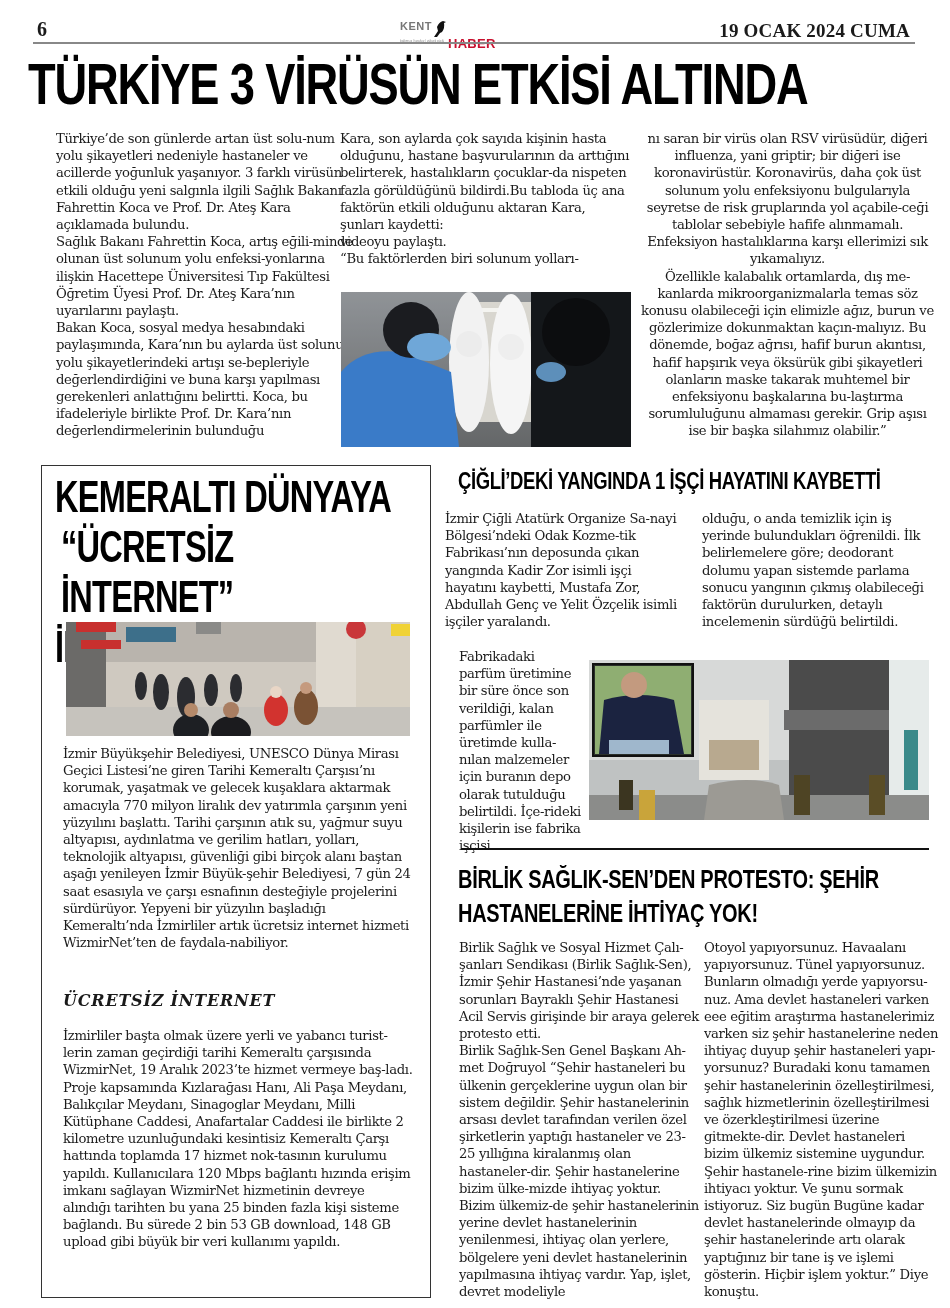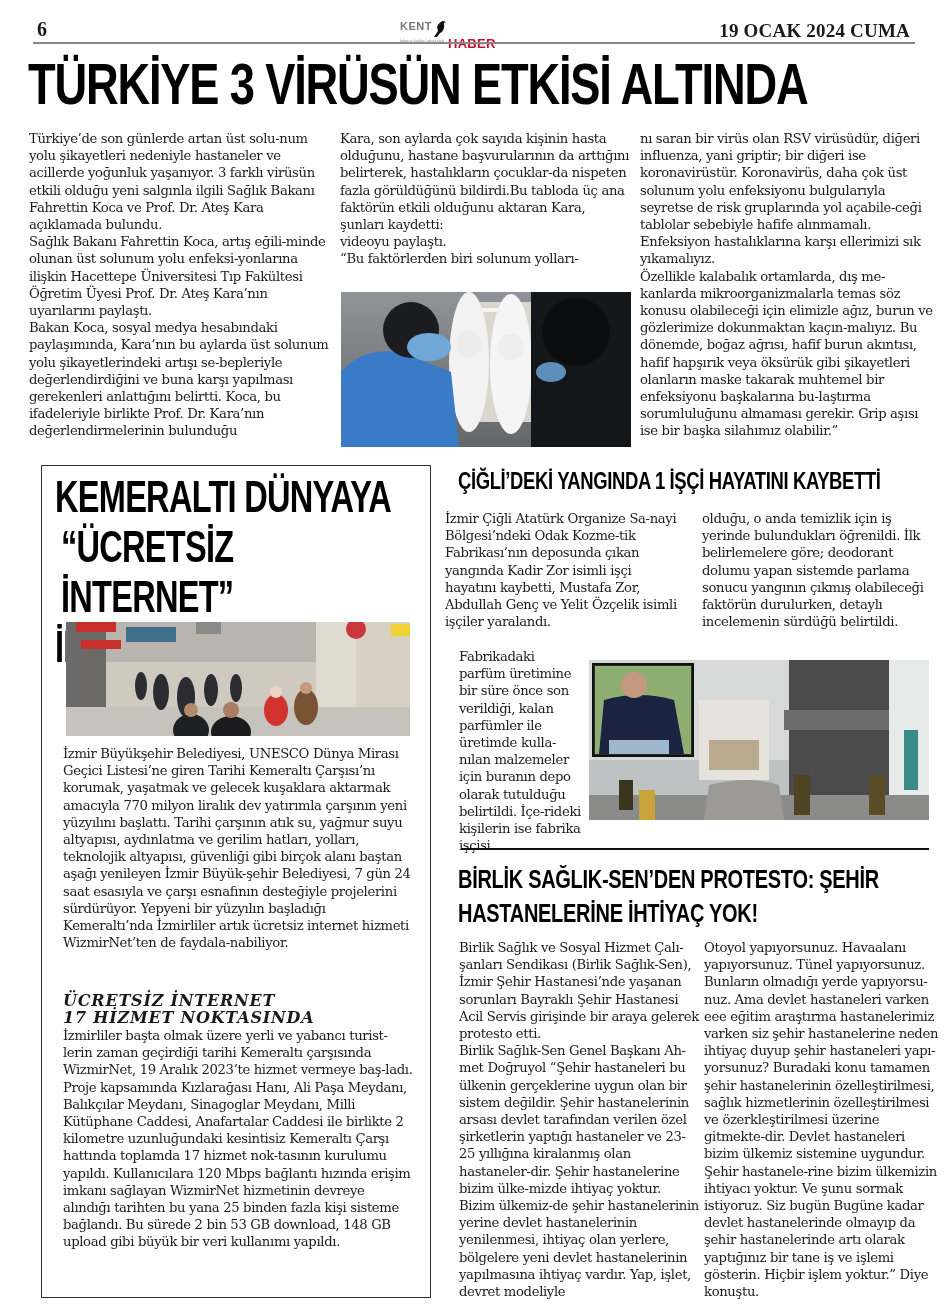--- a/index.html
+++ b/index.html
@@ -16,23 +16,23 @@
   .logo .bird { width: 14px; height: 18px; margin: 0 1px; }
   .logo .haber { font-family: "Liberation Sans", sans-serif; font-weight: bold; font-size: 13px; color: #c8102e; letter-spacing: 0.3px; margin-top: 16px; }
   .logo .sub { position: absolute; left: 0; top: 19px; font-family: "Liberation Sans", sans-serif; font-size: 3px; color: #888; white-space: nowrap; }
   .top-rule { left: 33px; top: 42px; width: 882px; height: 2px; background: #888; }
 
   .headline-main { left: 28px; top: 46px; width: 898px; font-family: "Liberation Sans", sans-serif; font-weight: bold; font-size: 58px; line-height: 76px; letter-spacing: -1.5px; transform: scaleX(0.78); transform-origin: left top; white-space: nowrap; color: #000; }
 
   .body-text { font-family: "DejaVu Serif", serif; font-size: 13.2px; line-height: 17.2px; color: #1b1b1b; letter-spacing: -0.35px; }
   .body-text p { margin: 0; }
 
-  .col1 { left: 29px; top: 130px; width: 300px; }
+  .col1 { left: 56px; top: 130px; width: 300px; }
   .col2 { left: 340px; top: 130px; width: 290px; }
-  .col3 { left: 640px; top: 130px; width: 295px; }
+  .col3 { left: 640px; top: 130px; width: 295px; text-align: center; }
 
   .photo { overflow: hidden; }
   .photo svg { display: block; width: 100%; height: 100%; }
 
   
   .kem-box { left: 41px; top: 465px; width: 390px; height: 833px; border: 1.5px solid #333; }
   .kem-head { left: 55px; top: 472px; width: 470px; font-family: "Liberation Sans", sans-serif; font-weight: bold; font-size: 44px; line-height: 50px; letter-spacing: -1px; transform: scaleX(0.74); transform-origin: left top; color: #000; }
   .kem-head span { display: block; }
   .kem-photo { left: 66px; top: 622px; width: 344px; height: 114px; }
   .kem-body1 { left: 63px; top: 745px; width: 350px; }
@@ -151,21 +151,20 @@
     <circle cx="210" cy="70" r="6" fill="#e9d6c6"></circle>
     <ellipse cx="240" cy="85" rx="12" ry="18" fill="#7a5234"></ellipse>
     <circle cx="240" cy="66" r="6" fill="#c59a7e"></circle>
   </svg>
 </div>
 
 <div class="abs body-text kem-body1">İzmir Büyükşehir Belediyesi, UNESCO Dünya Mirası Geçici Listesi’ne giren Tarihi Kemeraltı Çarşısı’nı korumak, yaşatmak ve gelecek kuşaklara aktarmak amacıyla 770 milyon liralık dev yatırımla çarşının yeni yüzyılını başlattı. Tarihi çarşının atık su, yağmur suyu altyapısı, aydınlatma ve gerilim hatları, yolları, teknolojik altyapısı, güvenliği gibi birçok alanı baştan aşağı yenileyen İzmir Büyük-şehir Belediyesi, 7 gün 24 saat esasıyla ve çarşı esnafının desteğiyle projelerini sürdürüyor. Yepyeni bir yüzyılın başladığı Kemeraltı’nda İzmirliler artık ücretsiz internet hizmeti WizmirNet’ten de faydala-nabiliyor.</div>
 
 <div class="abs kem-sub">
   <div>ÜCRETSİZ İNTERNET</div>
-  <div>17 HİZMET NOKTASINDA</div>
 </div>
 
 <div class="abs body-text kem-body2">İzmirliler başta olmak üzere yerli ve yabancı turist-lerin zaman geçirdiği tarihi Kemeraltı çarşısında WizmirNet, 19 Aralık 2023’te hizmet vermeye baş-ladı. Proje kapsamında Kızlarağası Hanı, Ali Paşa Meydanı, Balıkçılar Meydanı, Sinagoglar Meydanı, Milli Kütüphane Caddesi, Anafartalar Caddesi ile birlikte 2 kilometre uzunluğundaki kesintisiz Kemeraltı Çarşı hattında toplamda 17 hizmet nok-tasının kurulumu yapıldı. Kullanıcılara 120 Mbps bağlantı hızında erişim imkanı sağlayan WizmirNet hizmetinin devreye alındığı tarihten bu yana 25 binden fazla kişi sisteme bağlandı. Bu sürede 2 bin 53 GB download, 148 GB upload gibi büyük bir veri kullanımı yapıldı.</div>
 
 <h2 class="abs cig-head">ÇİĞLİ’DEKİ YANGINDA 1 İŞÇİ HAYATINI KAYBETTİ</h2>
 
 <div class="abs body-text cig-colA">İzmir Çiğli Atatürk Organize Sa-nayi Bölgesi’ndeki Odak Kozme-tik Fabrikası’nın deposunda çıkan yangında Kadir Zor isimli işçi hayatını kaybetti, Mustafa Zor, Abdullah Genç ve Yelit Özçelik isimli işçiler yaralandı.</div>
 <div class="abs body-text cig-colA2">Fabrikadaki parfüm üretimine bir süre önce son verildiği, kalan parfümler ile üretimde kulla-nılan malzemeler için buranın depo olarak tutulduğu belirtildi. İçe-rideki kişilerin ise fabrika işçisi</div>
 <div class="abs body-text cig-colB">olduğu, o anda temizlik için iş yerinde bulundukları öğrenildi. İlk belirlemelere göre; deodorant dolumu yapan sistemde parlama sonucu yangının çıkmış olabileceği faktörün durulurken, detaylı incelemenin sürdüğü belirtildi.</div>
 

